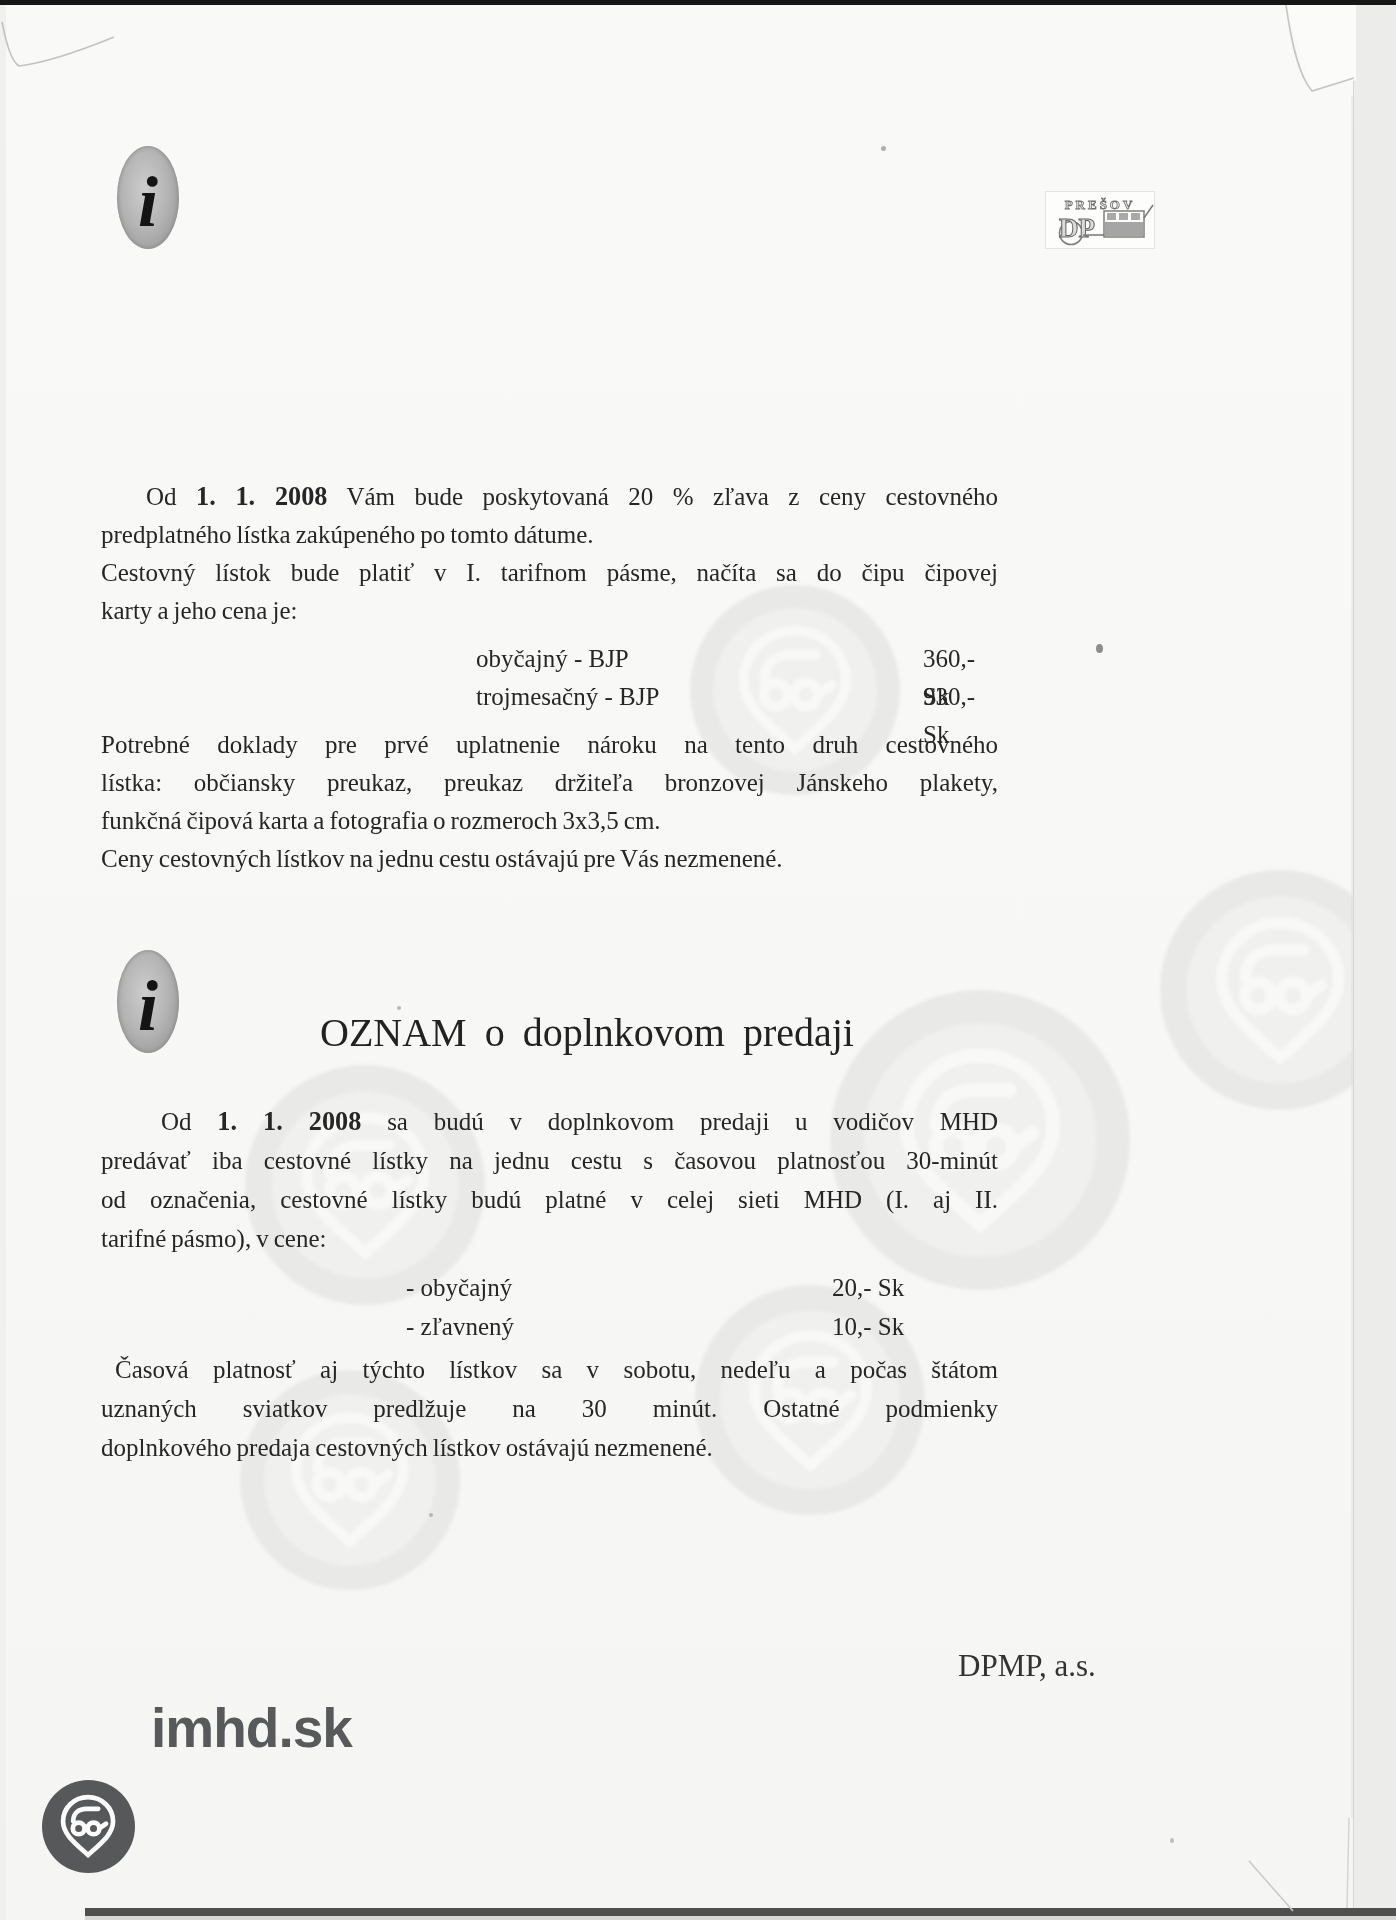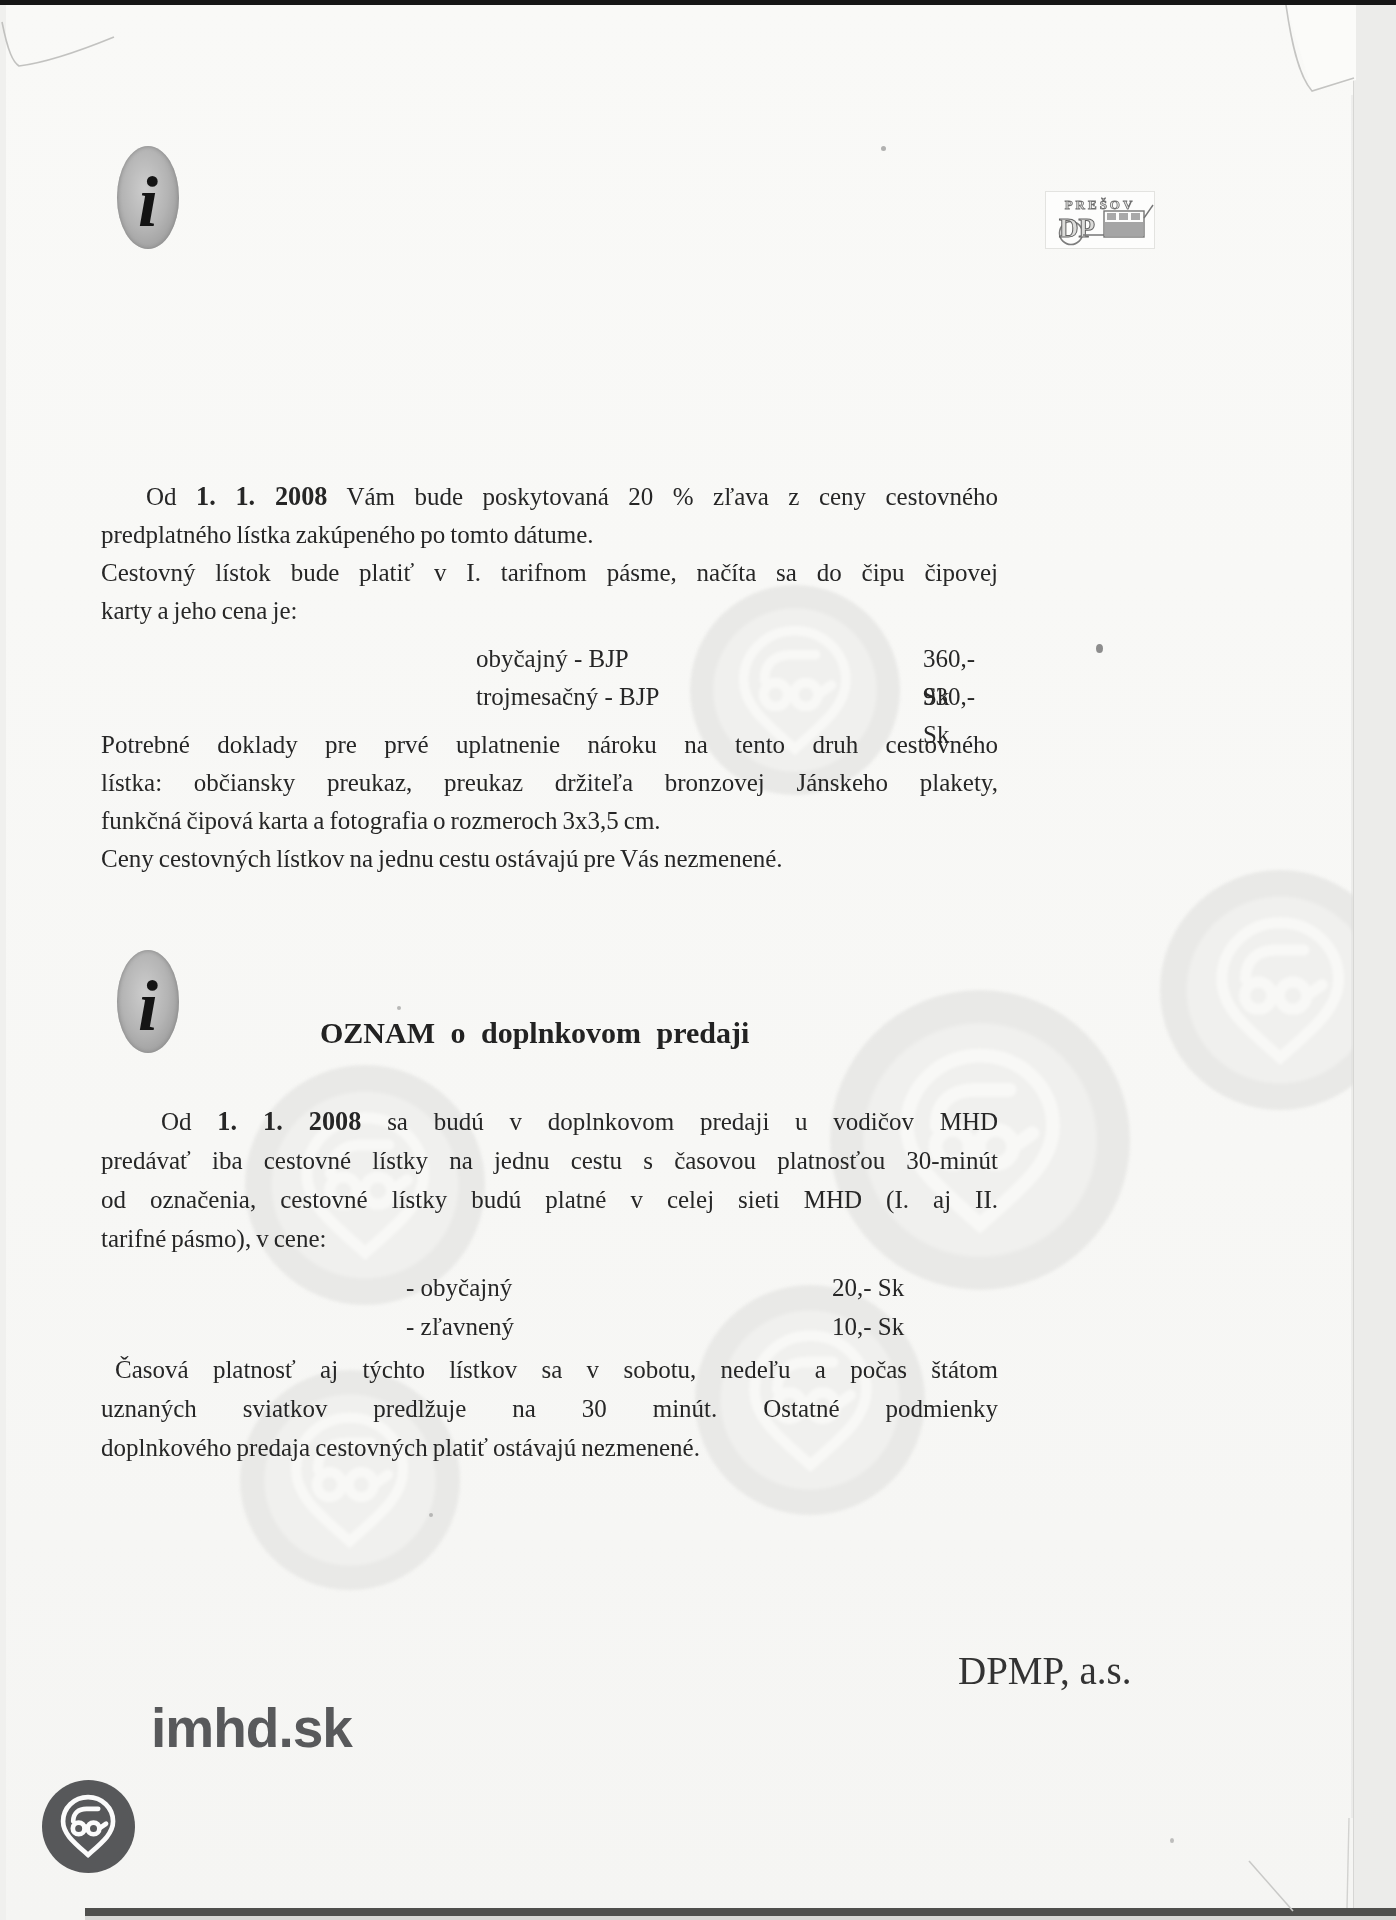--- a/index.html
+++ b/index.html
@@ -45,22 +45,22 @@
   .b { font-weight:bold; font-size:1.05em; }
 
   .price-row { position:relative; height:38px; }
   .s2lh .price-row { height:39px; }
   #prices1 .price-label { margin-left:375px; }
   #prices1 .price-value { position:absolute; left:822px; top:0; }
   #prices2 .price-label { margin-left:305px; }
   #prices2 .price-value { position:absolute; left:723px; top:0;margin-left:8px; }
 
   .heading2 { position:absolute; left:320px; top:1008px; z-index:2;
-    font-size:30px; font-weight:bold; line-height:50px; word-spacing:8px; color:#222; }
-  .signature { position:absolute; left:958px; top:1648px; z-index:2; font-size:39px; color:#333; }
+    font-size:40px; font-weight:normal; line-height:50px; word-spacing:8px; color:#222; }
+  .signature { position:absolute; left:958px; top:1648px; z-index:2; font-size:31px; color:#333; }
 
   
   .footer-badge { position:absolute; left:42px; top:1780px; width:93px; height:93px; border-radius:50%;
     background:#57585a; z-index:6; }
   .footer-badge svg { position:absolute; left:8%; top:8%; width:84%; height:84%; color:#fbfbfb; }
   .footer-text { position:absolute; left:151px; top:1696px; z-index:6;
     font-family:"Liberation Sans", sans-serif; font-weight:bold; font-size:55px;
     letter-spacing:-1px; color:#58595b; }
 
   
@@ -165,21 +165,21 @@
       <div class="tline just"><span>od označenia, cestovné lístky budú platné v celej sieti MHD (I. aj II.</span></div>
       <div class="tline"><span>tarifné pásmo), v cene:</span></div>
     </div>
   <div class="textblock s2lh" id="prices2" style="top:1268px">
       <div class="price-row"><span class="price-label">- obyčajný</span><span class="price-value">20,- Sk</span></div>
       <div class="price-row"><span class="price-label">- zľavnený</span><span class="price-value">10,- Sk</span></div>
     </div>
   <div class="textblock s2lh" style="top:1350px">
       <div class="tline just" style="padding-left: 14px;"><span>Časová platnosť aj týchto lístkov sa v sobotu, nedeľu a počas štátom</span></div>
       <div class="tline just"><span>uznaných sviatkov predlžuje na 30 minút. Ostatné podmienky</span></div>
-      <div class="tline"><span>doplnkového predaja cestovných platiť ostávajú nezmenené.</span></div>
+      <div class="tline"><span>doplnkového predaja cestovných lístkov ostávajú nezmenené.</span></div>
     </div>
   <div class="signature">DPMP, a.s.</div>
 
   <div class="footer-badge">
     <svg viewBox="0 0 100 100">
         <use href="#pinbus"></use>
       </svg>
   </div>
   <div class="footer-text">imhd.sk</div>
 

